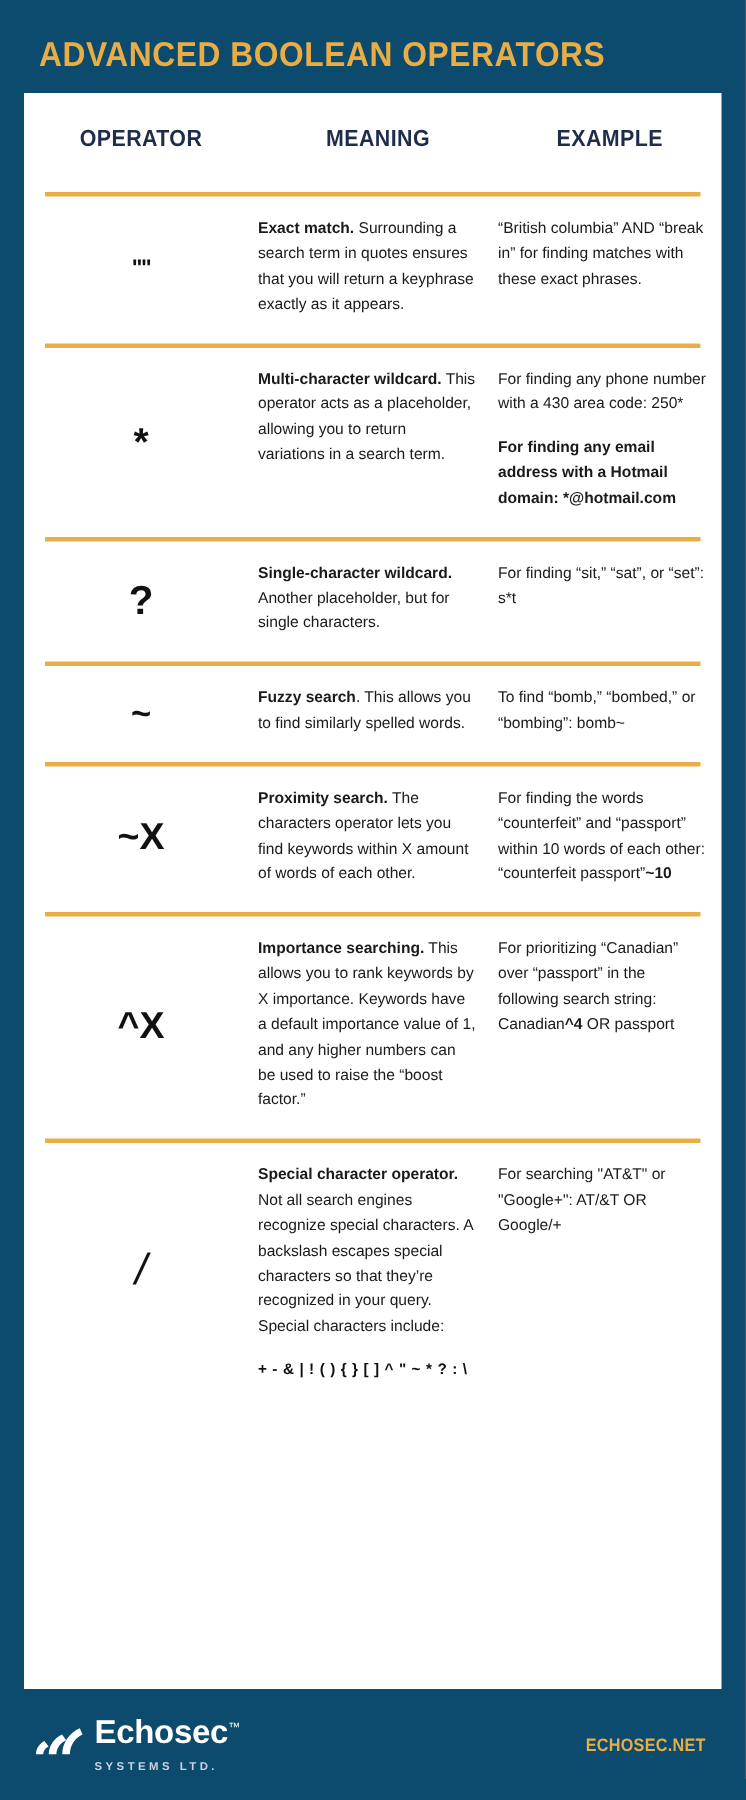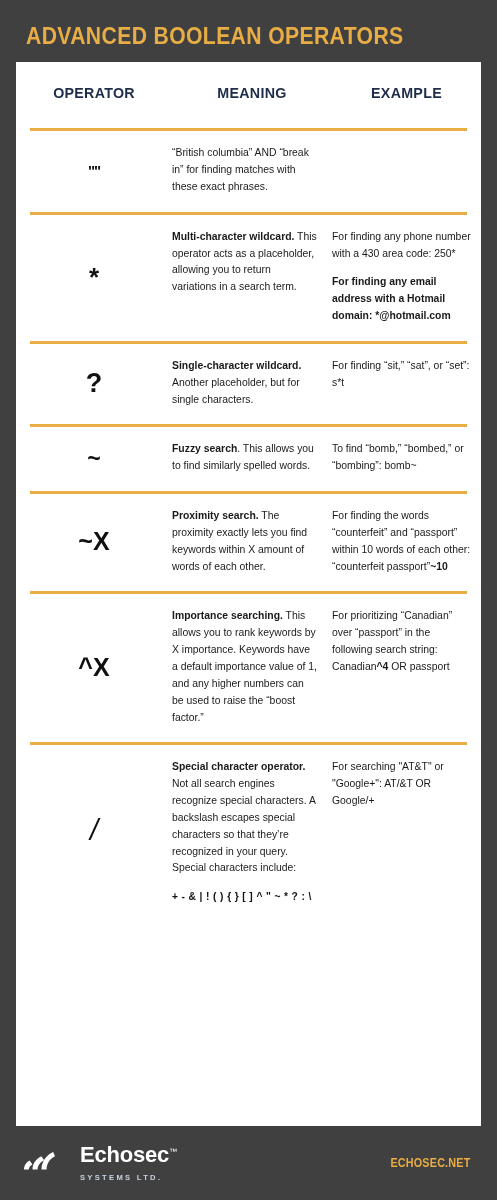--- a/index.html
+++ b/index.html
@@ -9,21 +9,21 @@
     height: 1200px;
     background: #1e2d4a;
     font-family: "Liberation Sans", sans-serif;
     overflow: hidden;
   }
 
   .poster {
     position: relative;
     width: 497px;
     height: 1200px;
-    background: #404040;
+    background: #0c4a6e;
     display: flex;
     flex-direction: column;
   }
 
   
   .header {
     padding: 24px 26px 14px 26px;
   }
   .header-title {
     color: #e8ad44;
@@ -126,21 +126,21 @@
     height: 74px;
     flex: 0 0 auto;
     display: flex;
     align-items: center;
     justify-content: space-between;
     padding: 0 22px 0 20px;
   }
   .brand {
     display: flex;
     align-items: center;
-    gap: 24px;
+    gap: 7px;
   }
   .brand-mark { display: block; }
   .brand-words { display: flex; flex-direction: column; line-height: 1; }
   .brand-name {
     color: #ffffff;
     font-size: 22px;
     font-weight: bold;
     letter-spacing: -0.2px;
     position: relative;
   }
@@ -180,20 +180,23 @@
       <div class="col-head ch-meaning">MEANING</div>
       <div class="col-head ch-example">EXAMPLE</div>
     </div>
 
     <div class="rows" id="rows-container">
         <div class="divider"></div>
         <div class="row">
           <div class="cell-op">
             <span class="op-sym op-quote">""</span>
           </div>
+          <div class="cell-mean">
+            <div class="body-text para"><b>Exact match.</b><span> Surrounding a search term in quotes ensures that you will return a keyphrase exactly as it appears.</span></div>
+          </div>
           <div class="cell-ex">
             <div class="body-text para"><span>“British columbia” AND “break in” for finding matches with these exact phrases.</span></div>
           </div>
         </div>
         <div class="divider"></div>
         <div class="row">
           <div class="cell-op">
             <span class="op-sym op-star">*</span>
           </div>
           <div class="cell-mean">
@@ -227,21 +230,21 @@
           <div class="cell-ex">
             <div class="body-text para"><span>To find “bomb,” “bombed,” or “bombing”: bomb~</span></div>
           </div>
         </div>
         <div class="divider"></div>
         <div class="row">
           <div class="cell-op">
             <span class="op-sym op-tildex">~X</span>
           </div>
           <div class="cell-mean">
-            <div class="body-text para"><b>Proximity search.</b><span> The proximity exactly lets you find keywords within X amount of words of each other.</span></div>
+            <div class="body-text para"><b>Proximity search.</b><span> The characters operator lets you find keywords within X amount of words of each other.</span></div>
           </div>
           <div class="cell-ex">
             <div class="body-text para"><span>For finding the words “counterfeit” and “passport” within 10 words of each other: “counterfeit passport”</span><b>~10</b></div>
           </div>
         </div>
         <div class="divider"></div>
         <div class="row">
           <div class="cell-op">
             <span class="op-sym op-caretx">^X</span>
           </div>

